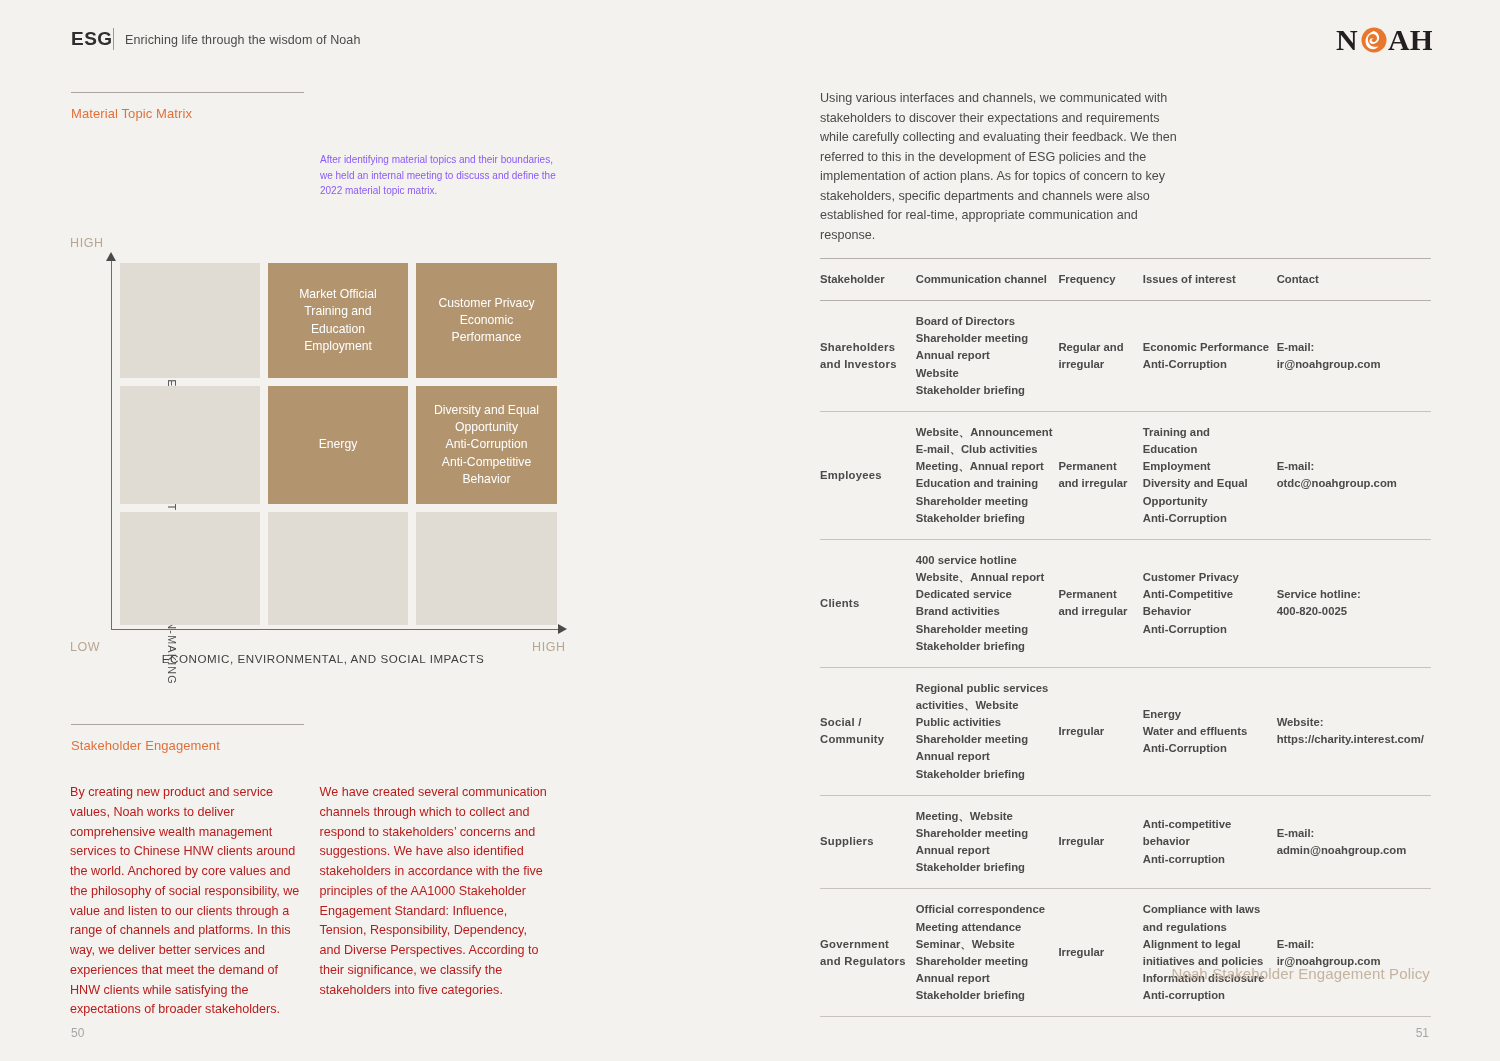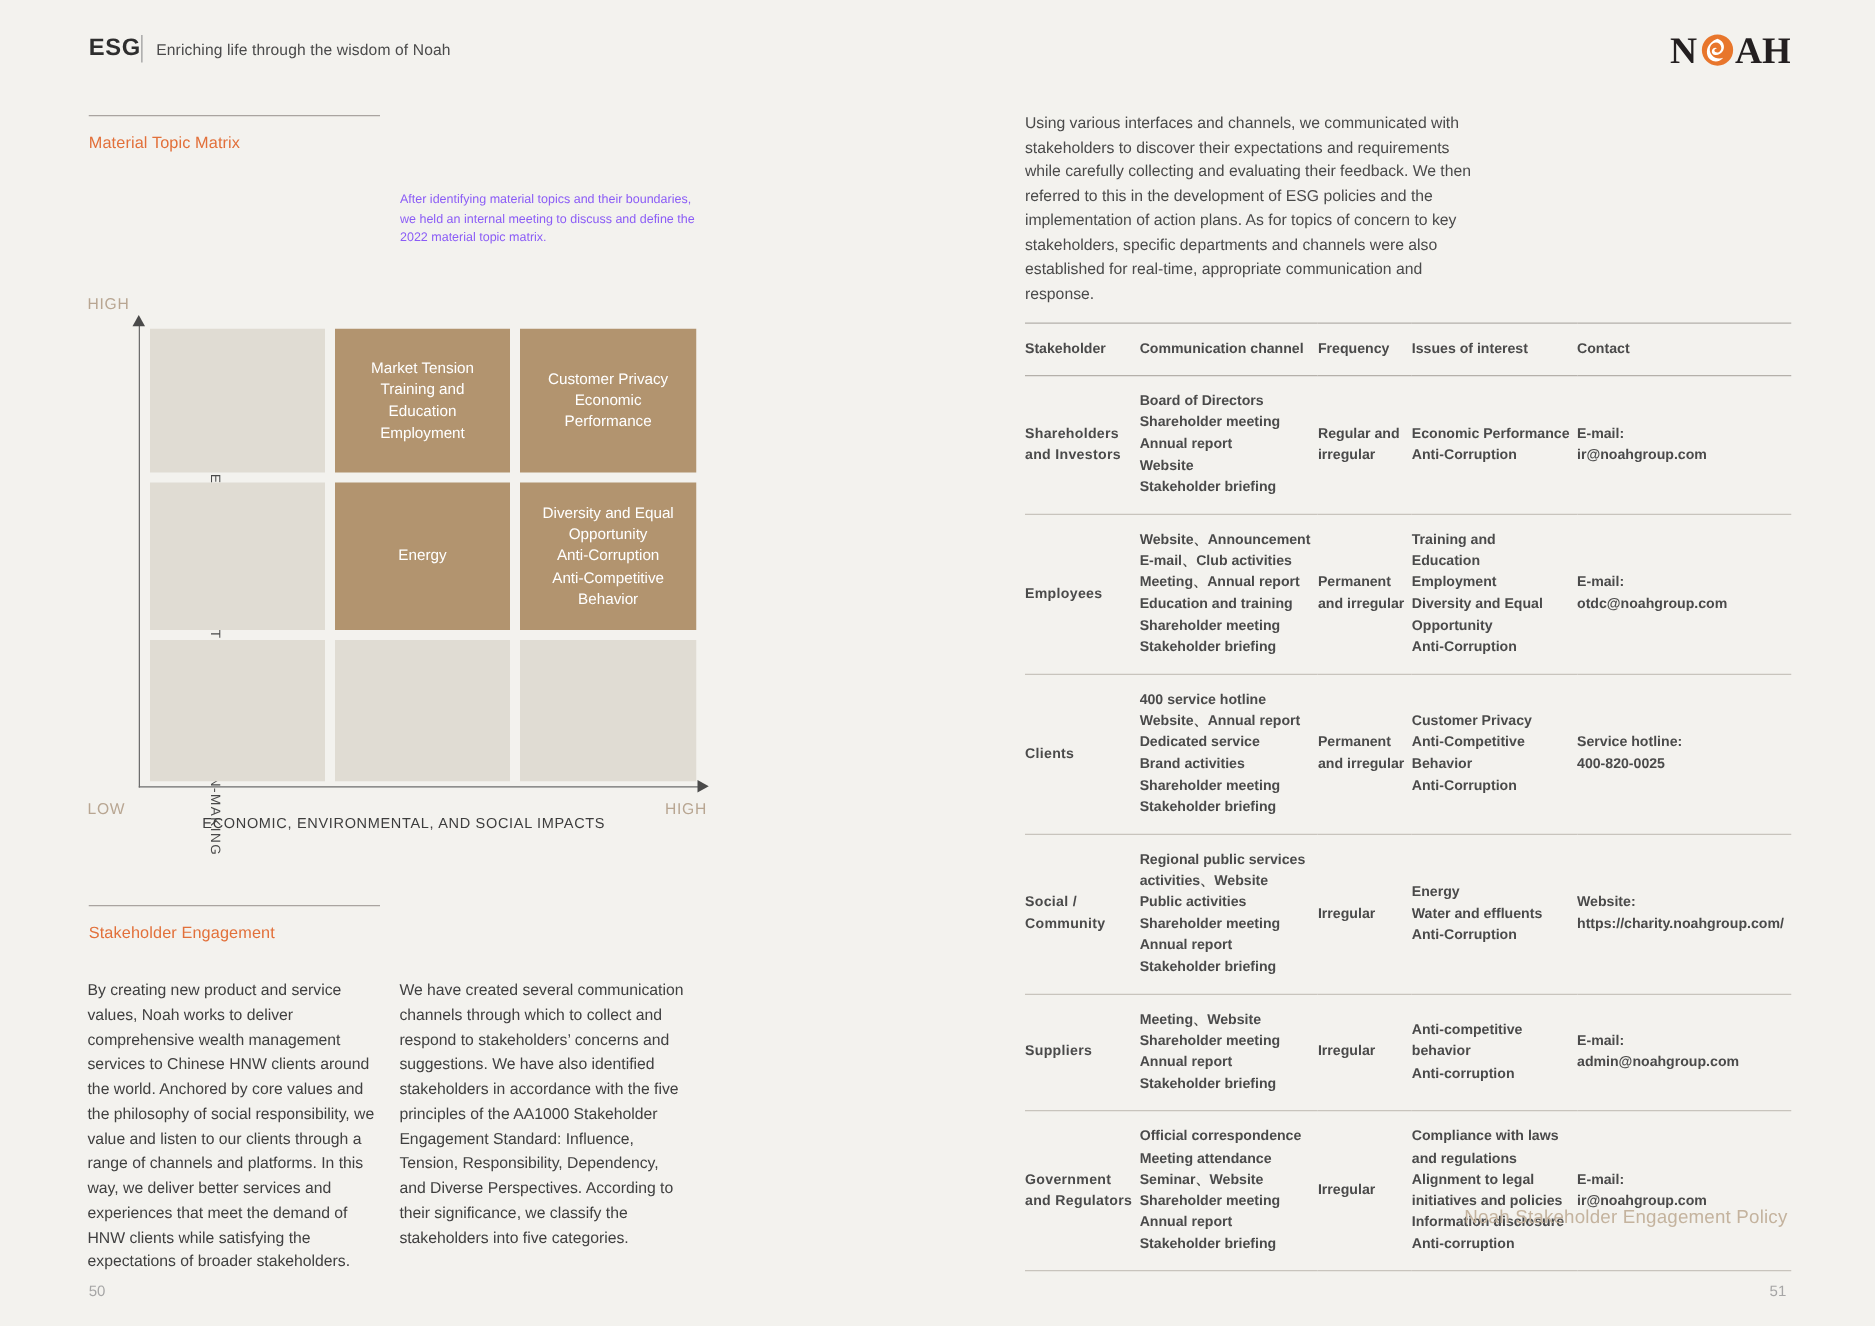--- a/index.html
+++ b/index.html
@@ -189,21 +189,21 @@
     position: absolute;
     left: 70px; top: 783px;
     width: 480px;
     display: flex;
     gap: 19px;
   }
   .se-col {
     width: 233px;
     font-size: 12.6px;
     line-height: 1.57;
-    color: #404040;
+    color: #b91c1c;
   }
 
   
   .right-page {
     position: absolute;
     left: 750px; top: 0;
     width: 750px; height: 1061px;
   }
   .right-intro {
     position: absolute;
@@ -301,21 +301,21 @@
     <div class="x-axis-line"></div>
     <div class="x-axis-arrow"></div>
     <div class="axis-low-left">LOW</div>
     <div class="x-axis-title">ECONOMIC, ENVIRONMENTAL, AND SOCIAL IMPACTS</div>
     <div class="axis-high-right">HIGH</div>
 
     <div class="matrix-grid" id="matrix-grid">
         <div class="cell light"></div>
         <div class="cell tan">
           <div>
-            <div>Market Tension</div>
+            <div>Market Official</div>
             <div>Training and</div>
             <div>Education</div>
             <div>Employment</div>
           </div>
         </div>
         <div class="cell tan">
           <div>
             <div>Customer Privacy</div>
             <div>Economic</div>
             <div>Performance</div>
@@ -464,21 +464,21 @@
           <td class="col-frequency cell-lines">
             <div>Irregular</div>
           </td>
           <td class="col-issues cell-lines">
             <div>Energy</div>
             <div>Water and effluents</div>
             <div>Anti-Corruption</div>
           </td>
           <td class="col-contact cell-lines">
             <div>Website:</div>
-            <div class="wrapline">https://charity.noahgroup.com/</div>
+            <div class="wrapline">https://charity.interest.com/</div>
           </td>
         </tr>
         <tr>
           <td class="col-stakeholder cell-lines sh-name">
             <div>Suppliers</div>
           </td>
           <td class="col-channel cell-lines">
             <div>Meeting、Website</div>
             <div>Shareholder meeting</div>
             <div>Annual report</div>

